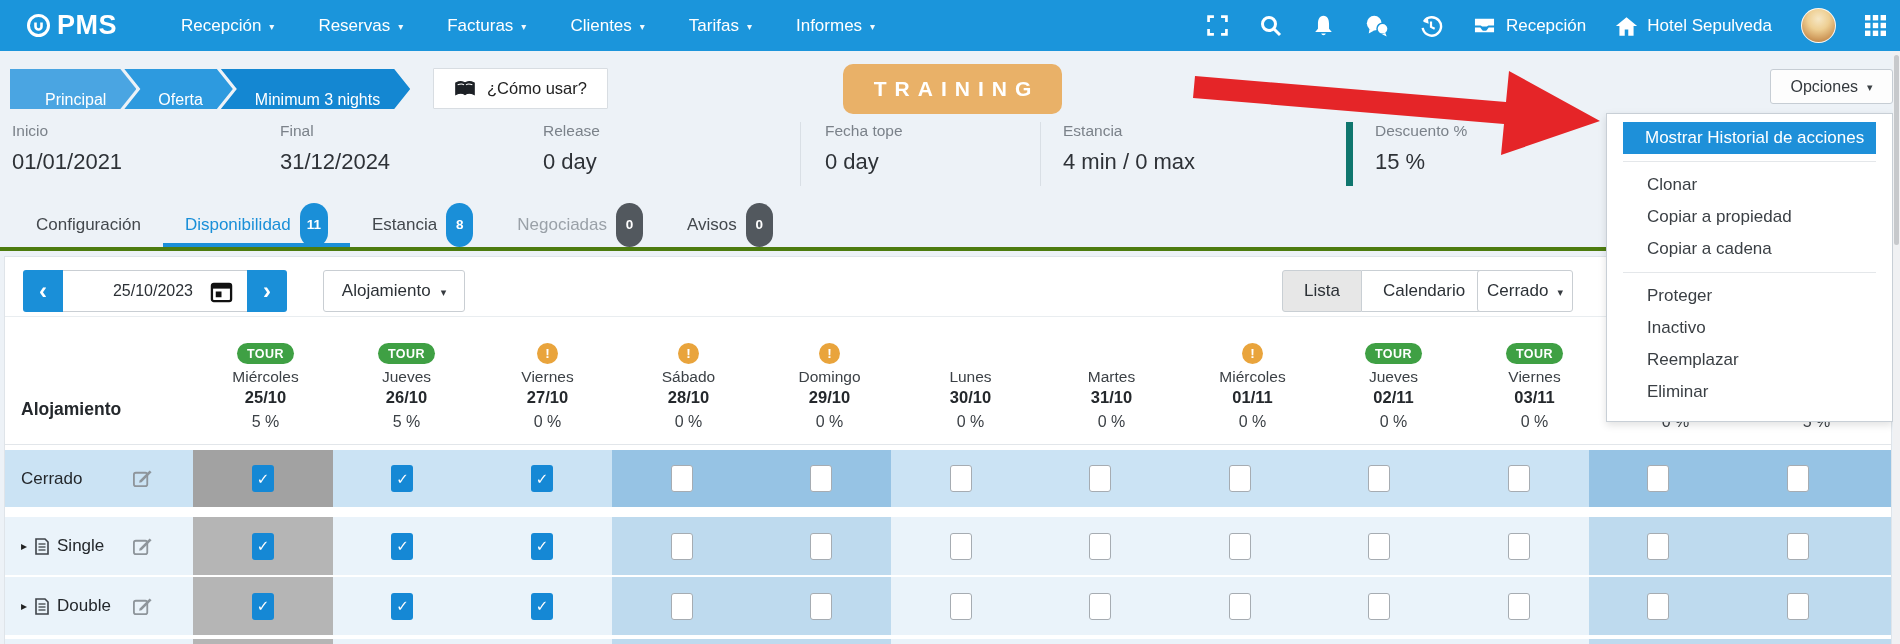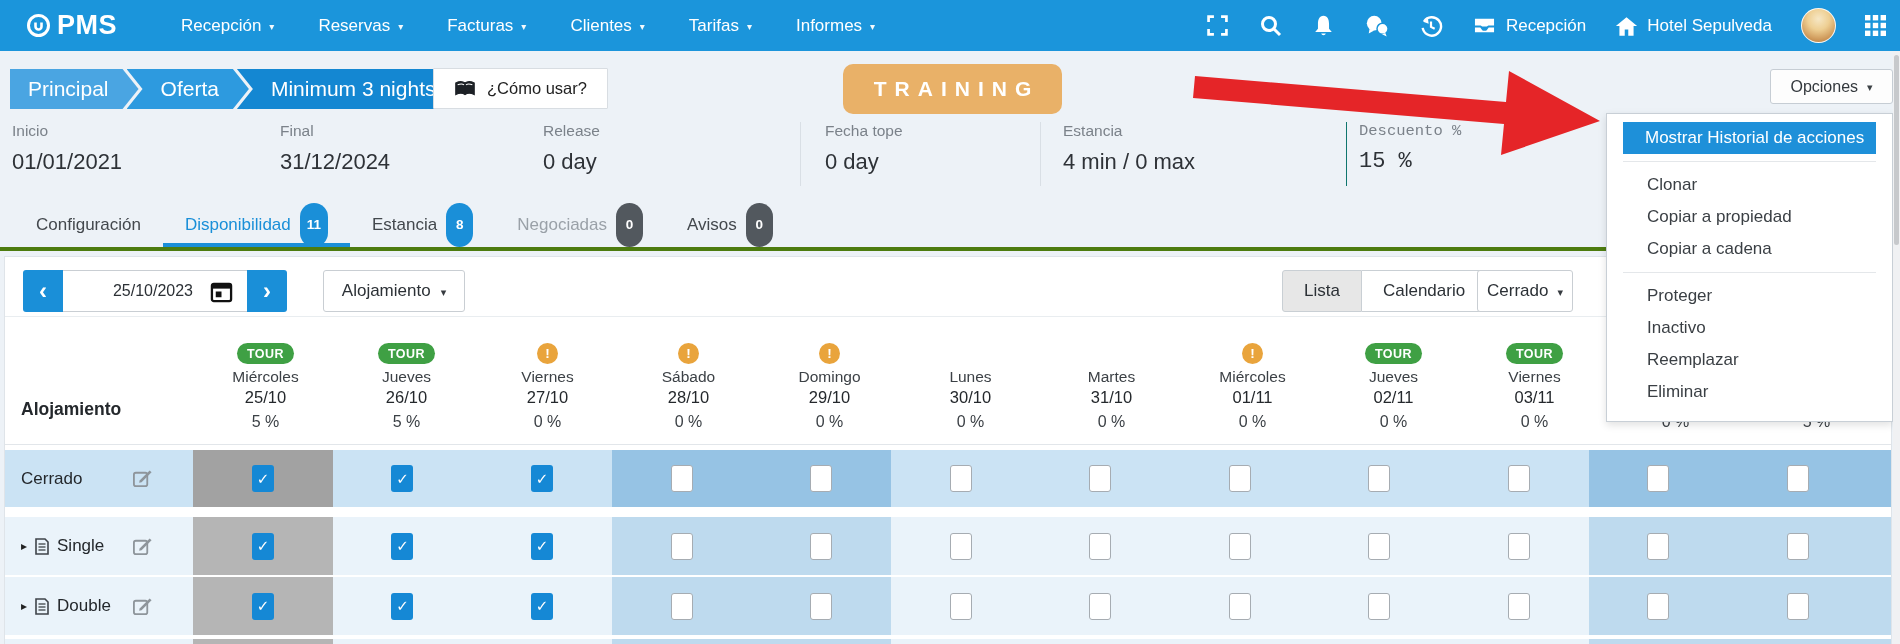--- a/index.html
+++ b/index.html
@@ -15,21 +15,21 @@
   .caret { font-size:10px; line-height:1; transform:translateY(1px); opacity:.95; }
   .nav-right { position:absolute; right:14px; top:0; height:51px; display:flex; align-items:center; gap:29px; }
   .nicon { display:flex; align-items:center; cursor:pointer; }
   .nav-link { display:flex; align-items:center; gap:9px; color:#fff; font-size:17px; cursor:pointer; white-space:nowrap; }
   .avatar { width:35px; height:35px; border-radius:50%; border:1.5px solid rgba(255,255,255,.9); cursor:pointer;
             background:radial-gradient(circle at 50% 30%, #f6e7c5 0%, #eecf93 35%, #d9a returned#b97d44 100%);
             background:radial-gradient(circle at 50% 30%, #f6e7c5 0%, #eecf93 38%, #cf9a5b 72%, #a8713d 100%); }
 
   
   .crumbs { position:absolute; top:69px; left:10px; display:flex; }
-  .crumb { height:40px; display:flex; align-items:center; color:#fff; font-size:21px; padding:0 30px 0 18px; cursor:pointer; white-space:nowrap; }
+  .crumb { height:40px; display:flex; align-items:flex-end; color:#fff; font-size:16px; padding:0 30px 0 35px; cursor:pointer; white-space:nowrap; }
   .crumb.first { clip-path:polygon(0 0, calc(100% - 16px) 0, 100% 50%, calc(100% - 16px) 100%, 0 100%); }
   .crumb.notch { clip-path:polygon(0 0, calc(100% - 16px) 0, 100% 50%, calc(100% - 16px) 100%, 0 100%, 16px 50%); margin-left:-12px; padding-left:34px; }
   .crumb.c0 { background:#4aa5e2; }
   .crumb.c1 { background:#2d9adf; }
   .crumb.c2 { background:#1487d2; }
 
   .help-btn { position:absolute; top:68px; left:433px; height:41px; padding:0 20px; background:#fff; border:1px solid #d8dde2;
               border-radius:1px; display:flex; align-items:center; gap:11px; font-size:16.5px; color:#222; cursor:pointer; }
   .training { position:absolute; top:64px; left:843px; width:219px; height:50px; background:#e9b168; border-radius:10px;
               color:#fff; font-weight:bold; font-size:21px; letter-spacing:8px; display:flex; align-items:center; justify-content:center;
@@ -37,21 +37,21 @@
   .options-btn { position:absolute; top:69px; left:1770px; width:123px; height:35px; background:#fdfdfd; border:1px solid #c6cdd4;
                  border-radius:3px; display:flex; align-items:center; justify-content:center; gap:9px; font-size:16px; color:#33383d; cursor:pointer; }
 
   
   .info-field { position:absolute; top:122px; height:64px; }
   .info-label { font-size:15.5px; color:#7b828a; }
   .info-value { font-size:22px; color:#2e3237; margin-top:9px; }
   .f0 { left:12px; } .f1 { left:280px; } .f2 { left:543px; }
   .f3 { left:800px; padding-left:24px; border-left:1px solid #d9dfe5; }
   .f4 { left:1040px; padding-left:22px; border-left:1px solid #d9dfe5; }
-  .f5 { left:1346px; padding-left:12px; border-left:1px solid #0f766e;font-family:Liberation Mono, monospace; }
+  .f5 { left:1346px; padding-left:22px; border-left:7px solid #0f766e; }
 
   
   .tabs { position:absolute; top:206px; left:0; width:1900px; height:45px; display:flex; align-items:stretch; padding-left:14px;
           border-bottom:4px solid #4d7c0f; }
   .tab { display:flex; align-items:center; gap:9px; padding:0 22px; font-size:17px; color:#43484d; cursor:pointer;
          border-bottom:4px solid transparent; }
   .tab.active { color:#1a8fd8; border-bottom-color:#1a8fd8; }
   .tab.muted { color:#9aa1a8; }
   .tab-badge { min-width:27px; height:44px; padding:0 7px; border-radius:14px; background:#1a8fd8; color:#fff; font-size:13.5px;
                font-weight:bold; display:flex; align-items:center; justify-content:center; }
@@ -86,21 +86,21 @@
   
   .thead { position:absolute; top:80px; left:0; width:1912px; height:108px; display:flex; border-bottom:1px solid #e2e6ea; }
   .hfirst { width:190px; display:flex; align-items:flex-end; padding:0 0 24px 16px; font-size:17.5px; font-weight:bold; color:#24282c; }
   .hcell { width:141px; display:flex; flex-direction:column; align-items:center; justify-content:flex-start; padding-top:6px; }
   .hbadge { height:21px; display:flex; align-items:center; justify-content:center; }
   .badge-tour { background:#3fa044; color:#fff; font-weight:bold; font-size:12.5px; letter-spacing:.5px; padding:0 10px;
                 height:21px; border-radius:11px; }
   .badge-alert { background:#e9a43c; color:#fff; font-weight:bold; font-size:13.5px; width:21px; border-radius:50%; }
   .badge-empty { visibility:hidden; }
   .hday  { font-size:15.5px; color:#3c4146; margin-top:4px; min-height:18px; }
-  .hdate { font-size:16.5px; font-weight:normal; color:#24282c; margin-top:2px; min-height:19px; }
+  .hdate { font-size:16.5px; font-weight:bold; color:#24282c; margin-top:2px; min-height:19px; }
   .hpct  { font-size:16px; color:#3c4146; margin-top:6px; }
 
   .tbody { position:absolute; top:193px; left:0; width:1912px; }
   .row { display:flex; width:1912px; }
   .row.closed { height:57px; background:#cbe3f4; margin-bottom:10px; }
   .row.room   { height:58px; background:#eaf3fa; margin-bottom:2px; }
   .row.partial{ margin-top:4px; }
   .rlabel { width:190px; display:flex; align-items:center; padding-left:16px; gap:8px; font-size:17px; color:#24282c; }
   .rcaret { font-size:12px; color:#222; }
   .redit { margin-left:auto; margin-right:40px; display:flex; cursor:pointer; }

